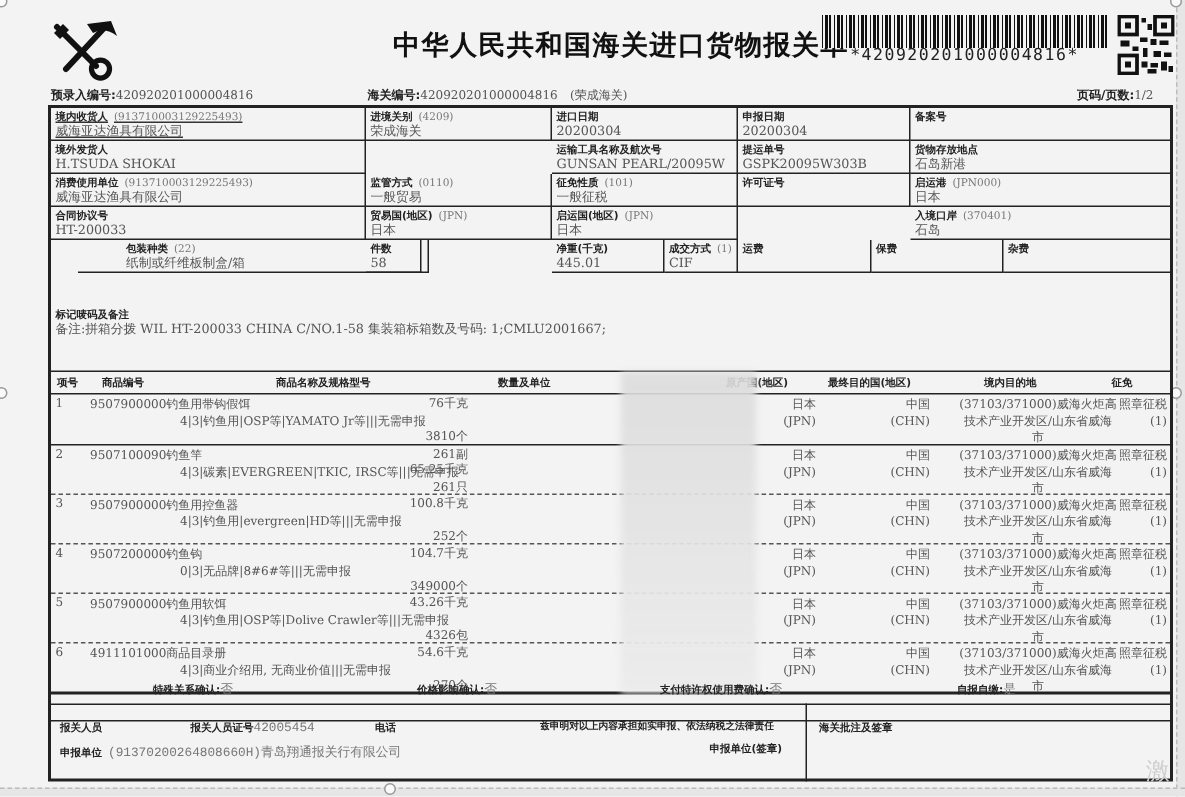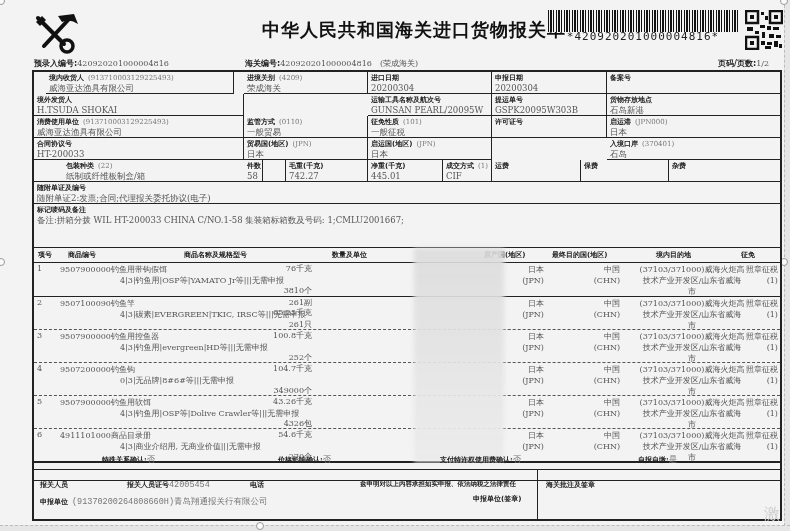--- a/index.html
+++ b/index.html
@@ -110,21 +110,21 @@
   <div class="meta" style="left:245px;">
     <b>海关编号:</b><span>420920201000004816</span>
   </div>
   <div class="meta" style="left:380px;">(荣成海关)</div>
   <div class="meta" style="left:718px;">
     <b>页码/页数:</b><span>1/2</span>
   </div>
 
   <div class="form">
 
-    <div class="cell" style="left:12px; top:0; width:188px; height:22px;">
+    <div class="cell" style="left:0; top:0; width:210px; height:22px;text-decoration:underline;">
       <div class="lbl"><span>境内收货人</span><span class="code">(91371000312922549​3)</span></div>
       <div class="val">威海亚达渔具有限公司</div>
     </div>
     <div class="cell" style="left:210px; top:0; width:124px; height:22px;">
       <div class="lbl"><span>进境关别</span><span class="code">(4209)</span></div>
       <div class="val">荣成海关</div>
     </div>
     <div class="cell" style="left:334px; top:0; width:124px; height:22px;">
       <div class="lbl">进口日期</div>
       <div class="val">20200304</div>
@@ -186,54 +186,46 @@
     </div>
     <div class="cell" style="left:334px; top:66px; width:124px; height:22px;">
       <div class="lbl"><span>启运国(地区)</span><span class="code">(JPN)</span></div>
       <div class="val">日本</div>
     </div>
     <div class="cell" style="left:573px; top:66px; width:173px; height:22px; border-right:none;">
       <div class="lbl"><span>入境口岸</span><span class="code">(370401)</span></div>
       <div class="val">石岛</div>
     </div>
 
-    <div class="cell" style="left:0; top:88px; width:229px; height:22px;padding-left:32px;">
+    <div class="cell" style="left:18px; top:88px; width:229px; height:22px;padding-left:32px;">
       <div class="lbl"><span>包装种类</span><span class="code">(22)</span></div>
       <div class="val">纸制或纤维板制盒/箱</div>
     </div>
     <div class="cell" style="left:210px; top:88px; width:42px; height:22px;">
       <div class="lbl">件数</div>
       <div class="val">58</div>
     </div>
-    <div class="cell" style="left:252px; top:88px; width:82px; height:22px;">
-      <div class="lbl">毛重(千克)</div>
-      <div class="val">742.27</div>
-    </div>
     <div class="cell" style="left:334px; top:88px; width:75px; height:22px;">
       <div class="lbl">净重(千克)</div>
       <div class="val">445.01</div>
     </div>
     <div class="cell" style="left:409px; top:88px; width:49px; height:22px;">
       <div class="lbl"><span>成交方式</span><span class="code">(1)</span></div>
       <div class="val">CIF</div>
     </div>
     <div class="cell" style="left:547px; top:88px; width:88px; height:22px;">
       <div class="lbl">保费</div>
     </div>
     <div class="cell" style="left:458px; top:88px; width:89px; height:22px;">
       <div class="lbl">运费</div>
     </div>
     <div class="cell" style="left:635px; top:88px; width:111px; height:22px; border-right:none;">
       <div class="lbl">杂费</div>
     </div>
 
-    <div class="cell" style="left:0; top:110px; width:746px; height:22px; border-right:none;">
-      <div class="lbl">随附单证及编号</div>
-      <div class="val">随附单证2:发票;合同;代理报关委托协议(电子)</div>
-    </div>
 
     <div class="cell" style="left:0; top:132px; width:746px; height:44px; border-right:none;">
       <div class="lbl">标记唛码及备注</div>
       <div class="val">备注:拼箱分拨 WIL HT-200033 CHINA C/NO.1-58   集装箱标箱数及号码: 1;CMLU2001667;</div>
     </div>
 
     <div class="th" style="left:4px;">项号</div>
     <div class="th" style="left:34px;">商品编号</div>
     <div class="th" style="left:150px;">商品名称及规格型号</div>
     <div class="th" style="left:298px;">数量及单位</div>

